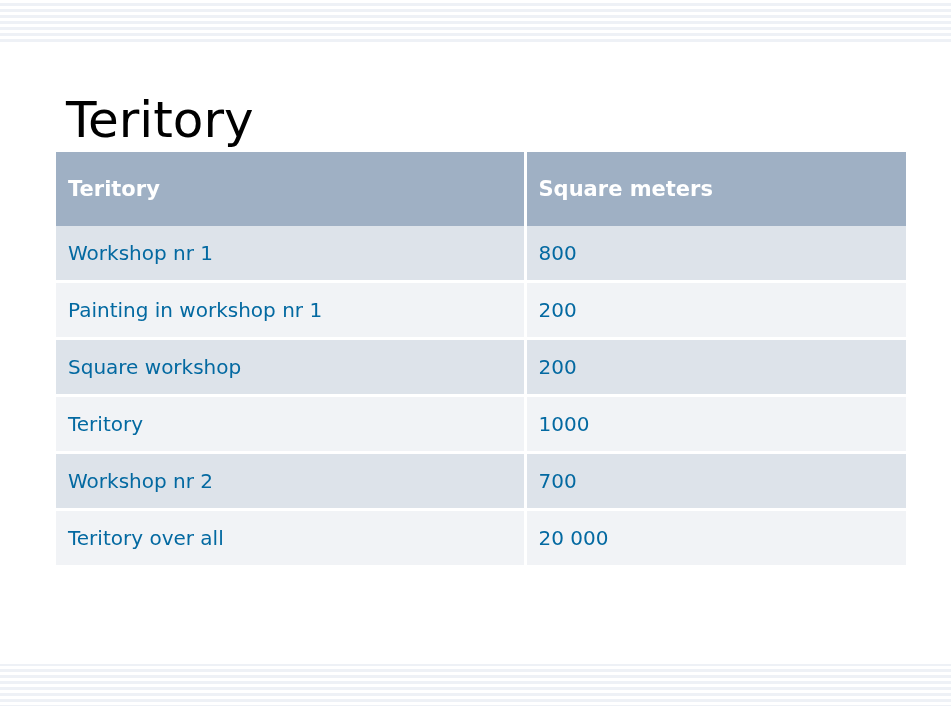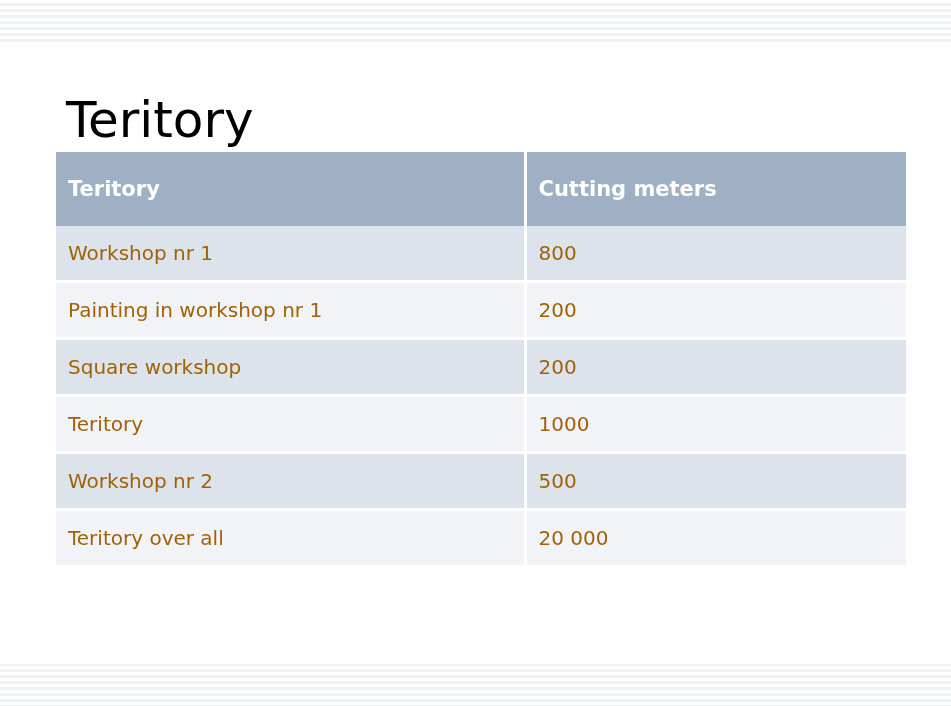--- a/index.html
+++ b/index.html
@@ -74,21 +74,21 @@
     text-align: left;
     padding: 13px 0 14px 12px;
     height: 47px;
     vertical-align: middle;
     border-right: 3px solid #ffffff;
   }
   table.data-table thead th:last-child { border-right: none; }
 
   table.data-table tbody td {
     font-size: 20px;
-    color: #a16207;
+    color: #0369a1;
     padding: 12px 0 12px 12px;
     height: 30px;
     vertical-align: middle;
     border-right: 3px solid #ffffff;
     border-bottom: 3px solid #ffffff;
   }
   table.data-table tbody td:last-child { border-right: none; }
   table.data-table tbody tr:nth-child(odd) td { background: #dde3ea; }
   table.data-table tbody tr:nth-child(even) td { background: #f1f3f6; }
   table.data-table tbody tr:last-child td { border-bottom: none; }
@@ -104,21 +104,21 @@
   <div class="slide-title">Teritory</div>
 
   <table class="data-table">
     <colgroup>
       <col class="c1">
       <col class="c2">
     </colgroup>
     <thead>
       <tr>
         <th>Teritory</th>
-        <th>Cutting meters</th>
+        <th>Square meters</th>
       </tr>
     </thead>
     <tbody>
       <tr>
         <td>Workshop nr 1</td>
         <td>800</td>
       </tr>
       <tr>
         <td>Painting in workshop nr 1</td>
         <td>200</td>
@@ -126,21 +126,21 @@
       <tr>
         <td>Square workshop</td>
         <td>200</td>
       </tr>
       <tr>
         <td>Teritory</td>
         <td>1000</td>
       </tr>
       <tr>
         <td>Workshop nr 2</td>
-        <td>500</td>
+        <td>700</td>
       </tr>
       <tr>
         <td>Teritory over all</td>
         <td>20 000</td>
       </tr>
     </tbody>
   </table>
 
 </div>
 

